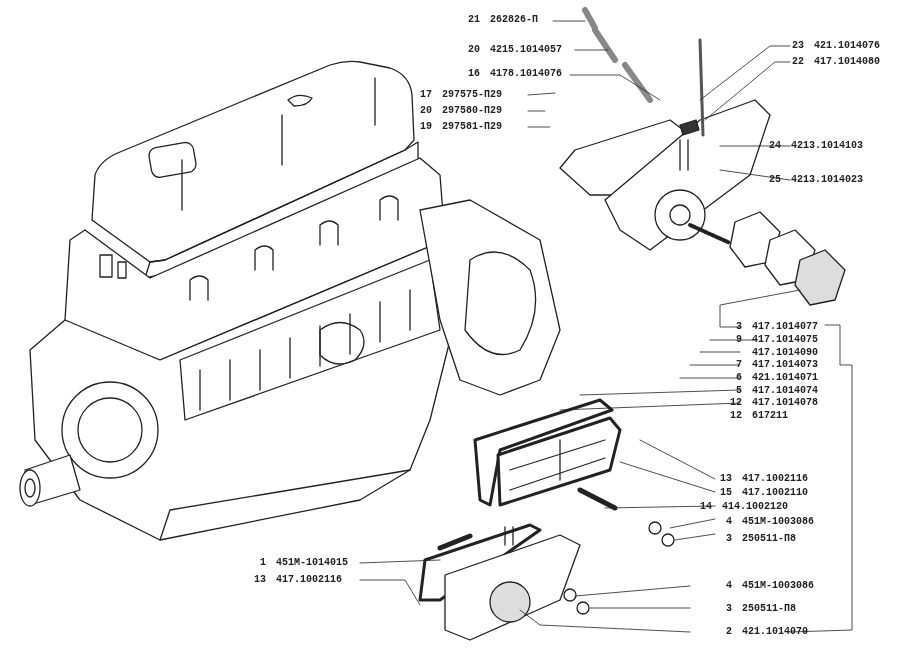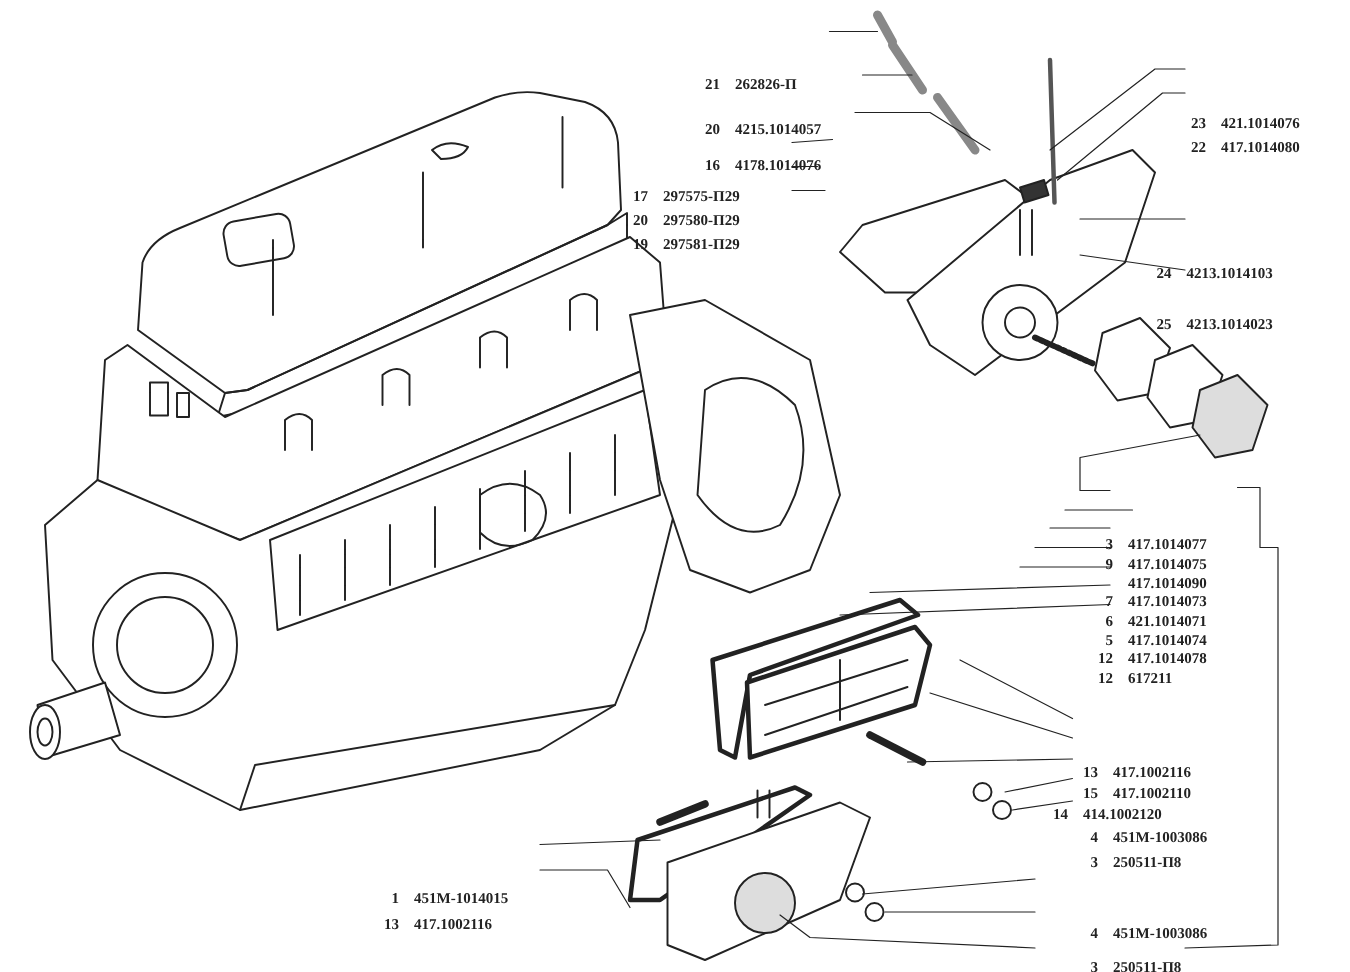--- a/index.html
+++ b/index.html
@@ -1,20 +1,20 @@
 <!DOCTYPE html>
 <html><head>
 <meta charset="utf-8">
 <style>
   html, body { margin:0; padding:0; background:#ffffff; }
   #stage { position:relative; width:900px; height:648px; overflow:hidden; background:#ffffff;
            font-family:"Liberation Sans", sans-serif; }
   svg.art { position:absolute; left:0; top:0; }
-  .lbl { position:absolute; font-family:Liberation Serif, serif; font-weight:bold; font-size:10px;
-         color:#222; white-space:nowrap; line-height:12px;margin-top:37px; }
+  .lbl { position:absolute; font-family:Liberation Mono, monospace; font-weight:bold; font-size:10px;
+         color:#222; white-space:nowrap; line-height:12px; }
   .lbl .num { display:inline-block; min-width:14px; text-align:right; margin-right:10px; }
   .wm { position:absolute; left:560px; top:492px; font-size:44px; color:transparent;
         -webkit-text-stroke:1px #c8c8c8; font-family:"Liberation Sans", sans-serif; letter-spacing:1px; }
 </style>
 </head>
 <body>
 
 <div id="stage">
 
   <svg class="art" width="900" height="648" viewBox="0 0 900 648" fill="none" stroke="#222" stroke-width="1.3" stroke-linejoin="round" stroke-linecap="round">

